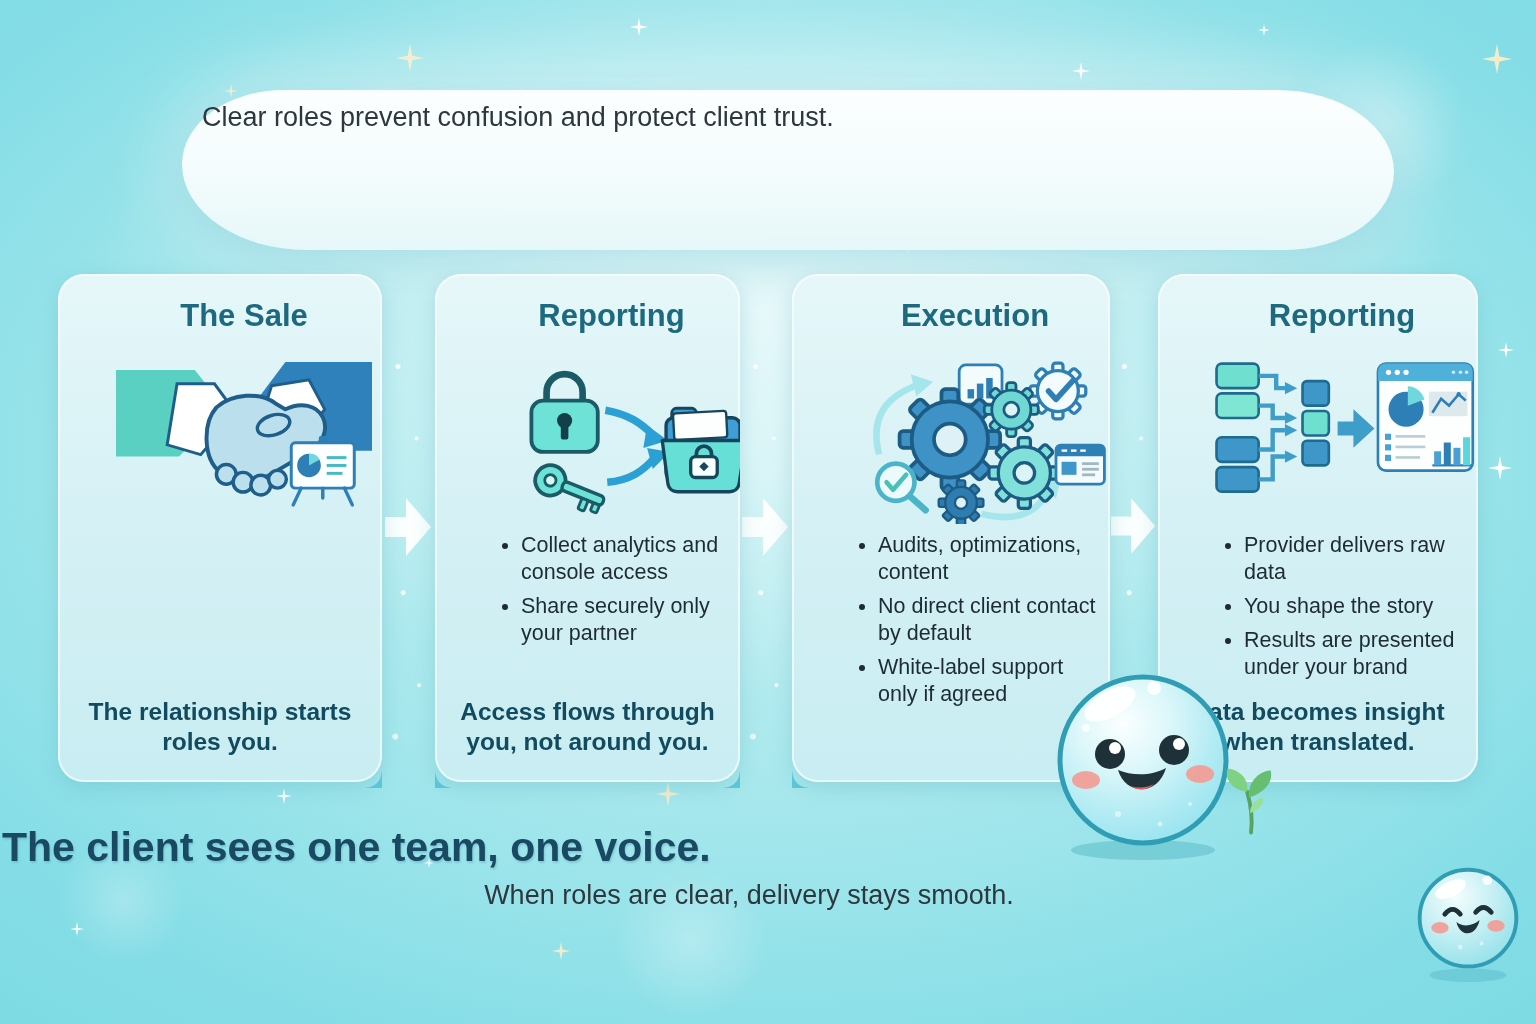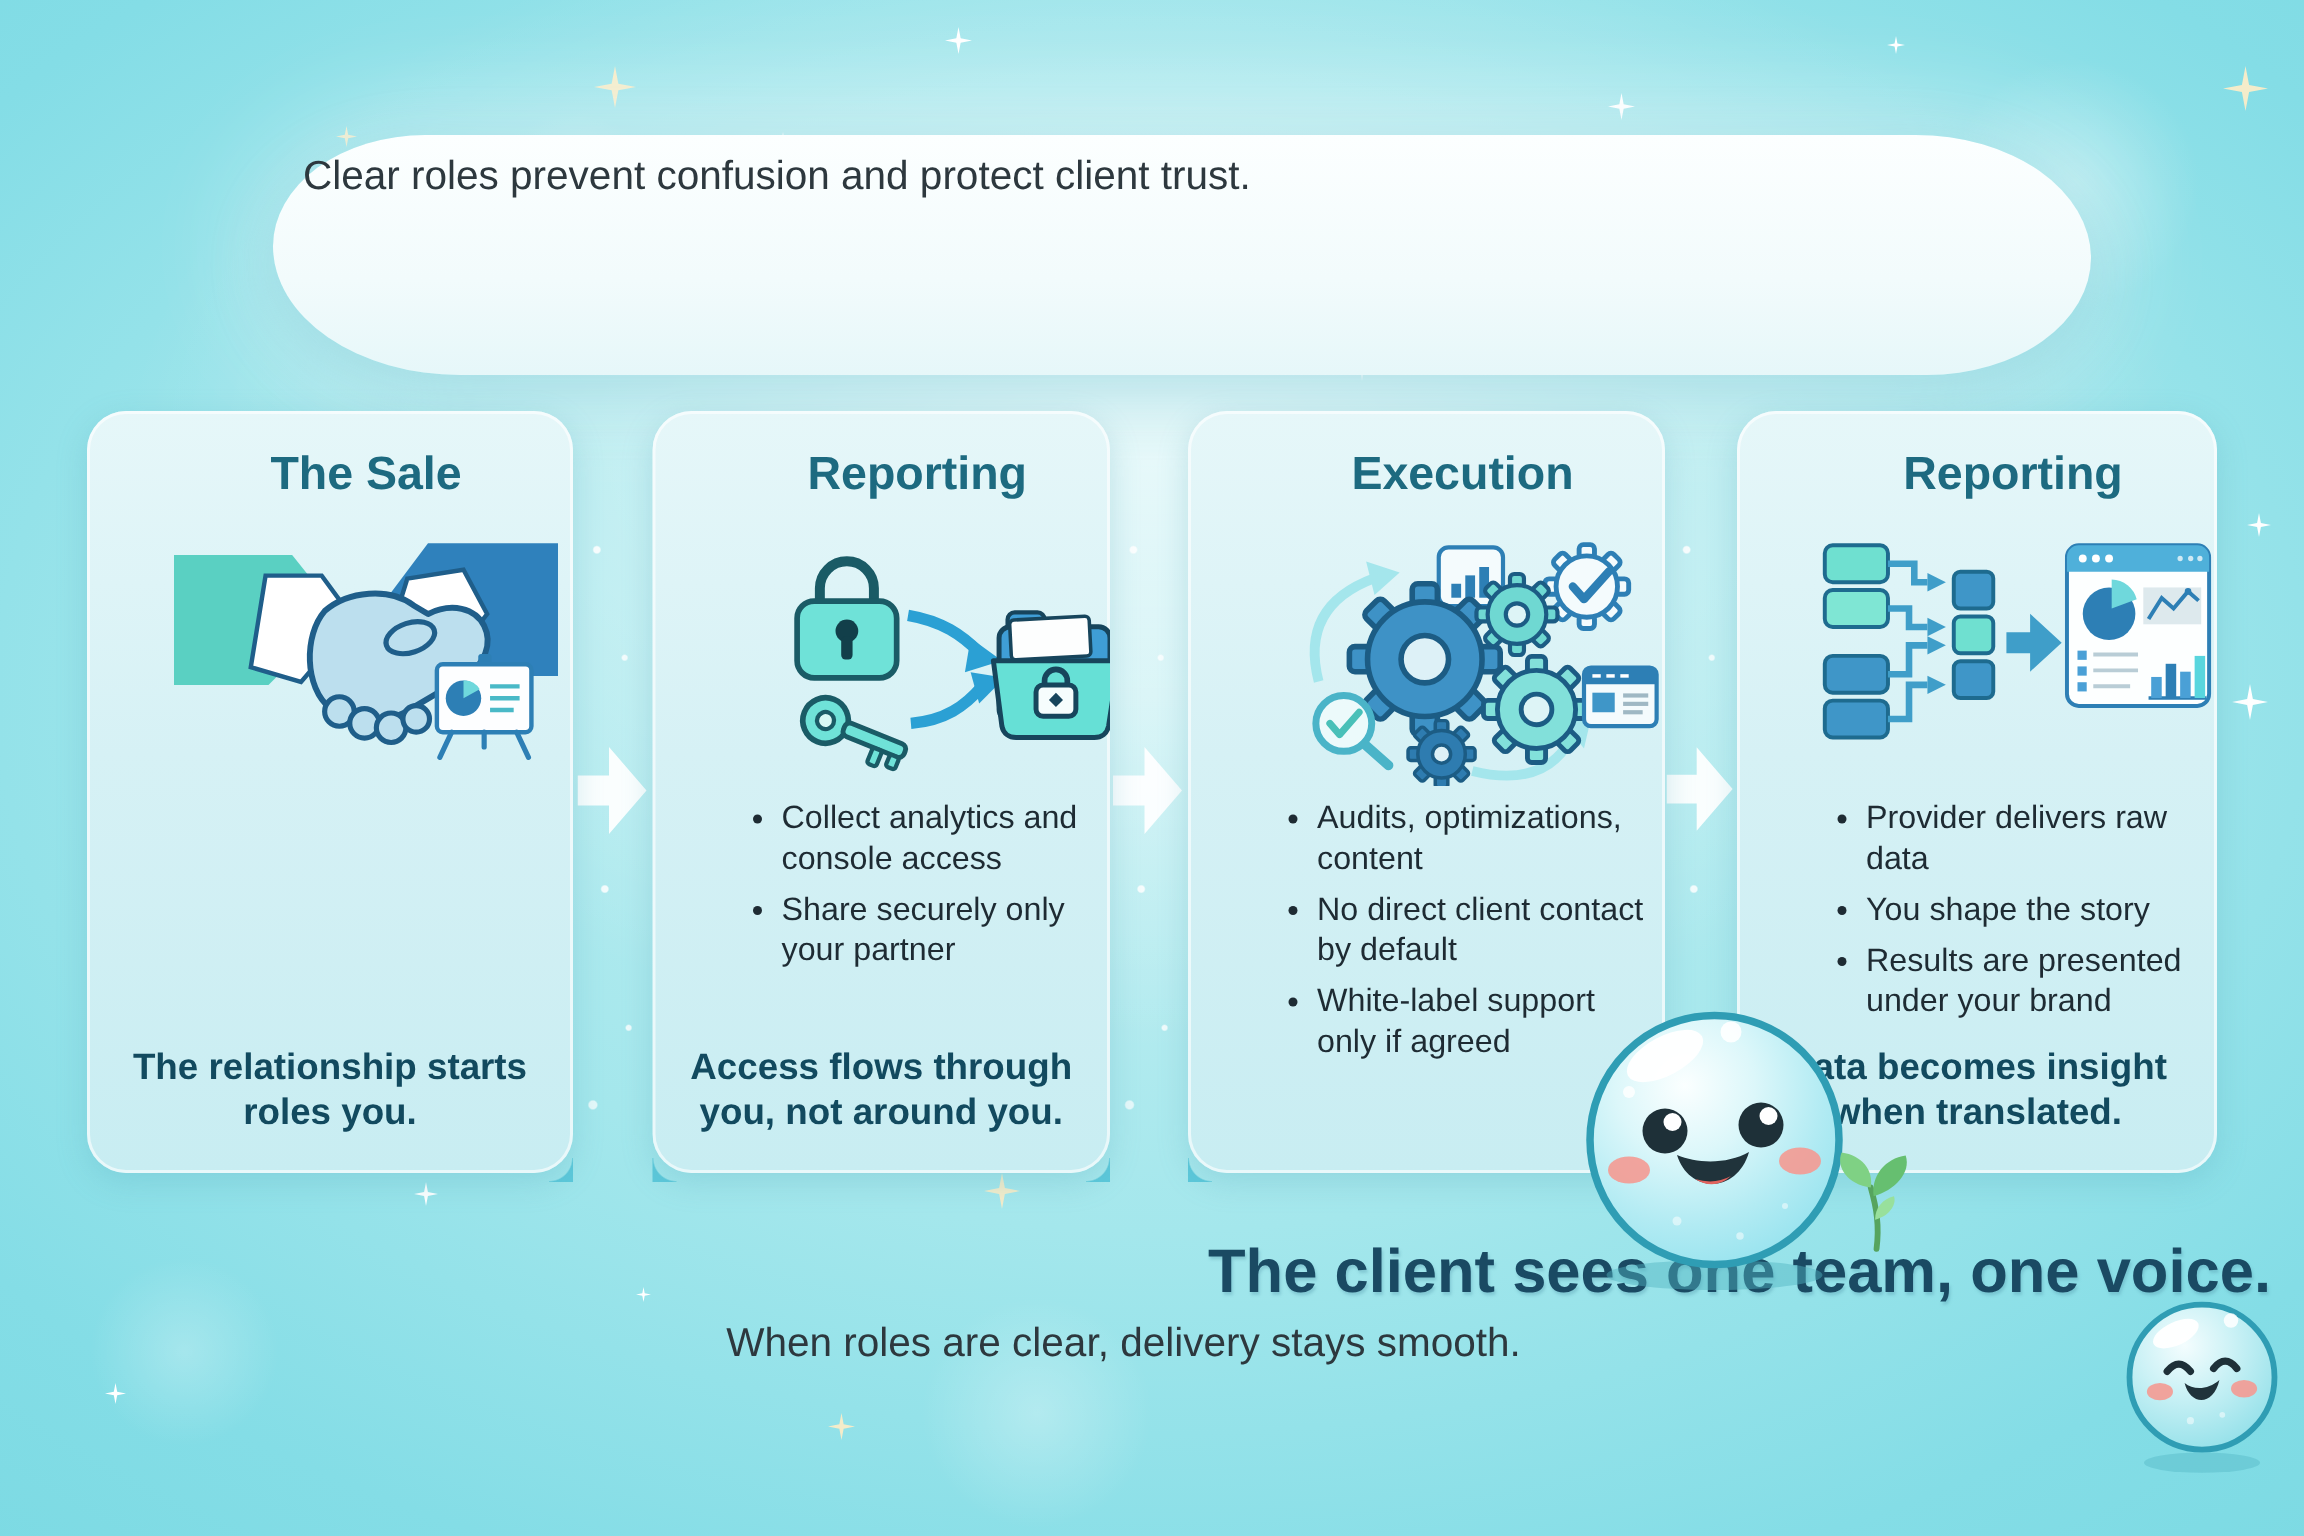--- a/index.html
+++ b/index.html
@@ -49,21 +49,21 @@
     background:linear-gradient(180deg,#e6f7f9 0%,#d6f1f5 45%,#c8edf2 100%);
     box-shadow:inset 0 0 0 2px rgba(255,255,255,.6), 0 6px 20px rgba(85,170,185,.28);
     padding-left:48px;
   }
   .card h2{margin:24px 10px 0;text-align:center;font-size:31px;font-weight:bold;color:#1d6a80;}
   .icon-area{height:196px;display:flex;align-items:center;justify-content:center;}
   .card ul{margin:2px 12px 0 16px;padding-left:22px;font-size:21.5px;color:#1e2b33;line-height:1.26;}
   .card li{margin-bottom:7px;}
   .tagline{position:absolute;bottom:24px;left:14px;right:14px;text-align:center;
     font-size:24.5px;font-weight:bold;color:#124a5f;line-height:1.25;margin:0;}
-  .footer-head{position:absolute;top:824px;left:16px;width:1498px;text-align:right;
+  .footer-head{position:absolute;top:824px;left:2px;width:1498px;text-align:left;
     font-size:41px;font-weight:bold;color:#1a4a63;margin:0;
     text-shadow:1px 2px 2px rgba(80,150,170,.35);}
   .footer-sub{position:absolute;top:880px;left:0;width:1498px;text-align:center;
     font-size:27px;color:#2d383e;margin:0;}
   .sp{position:absolute;clip-path:polygon(50% 0%,58% 42%,100% 50%,58% 58%,50% 100%,42% 58%,0% 50%,42% 42%);}
   .sp.white{background:#ffffff;}
   .sp.cream{background:#f4ecca;}
   .abs{position:absolute;}
 </style>
 </head>

